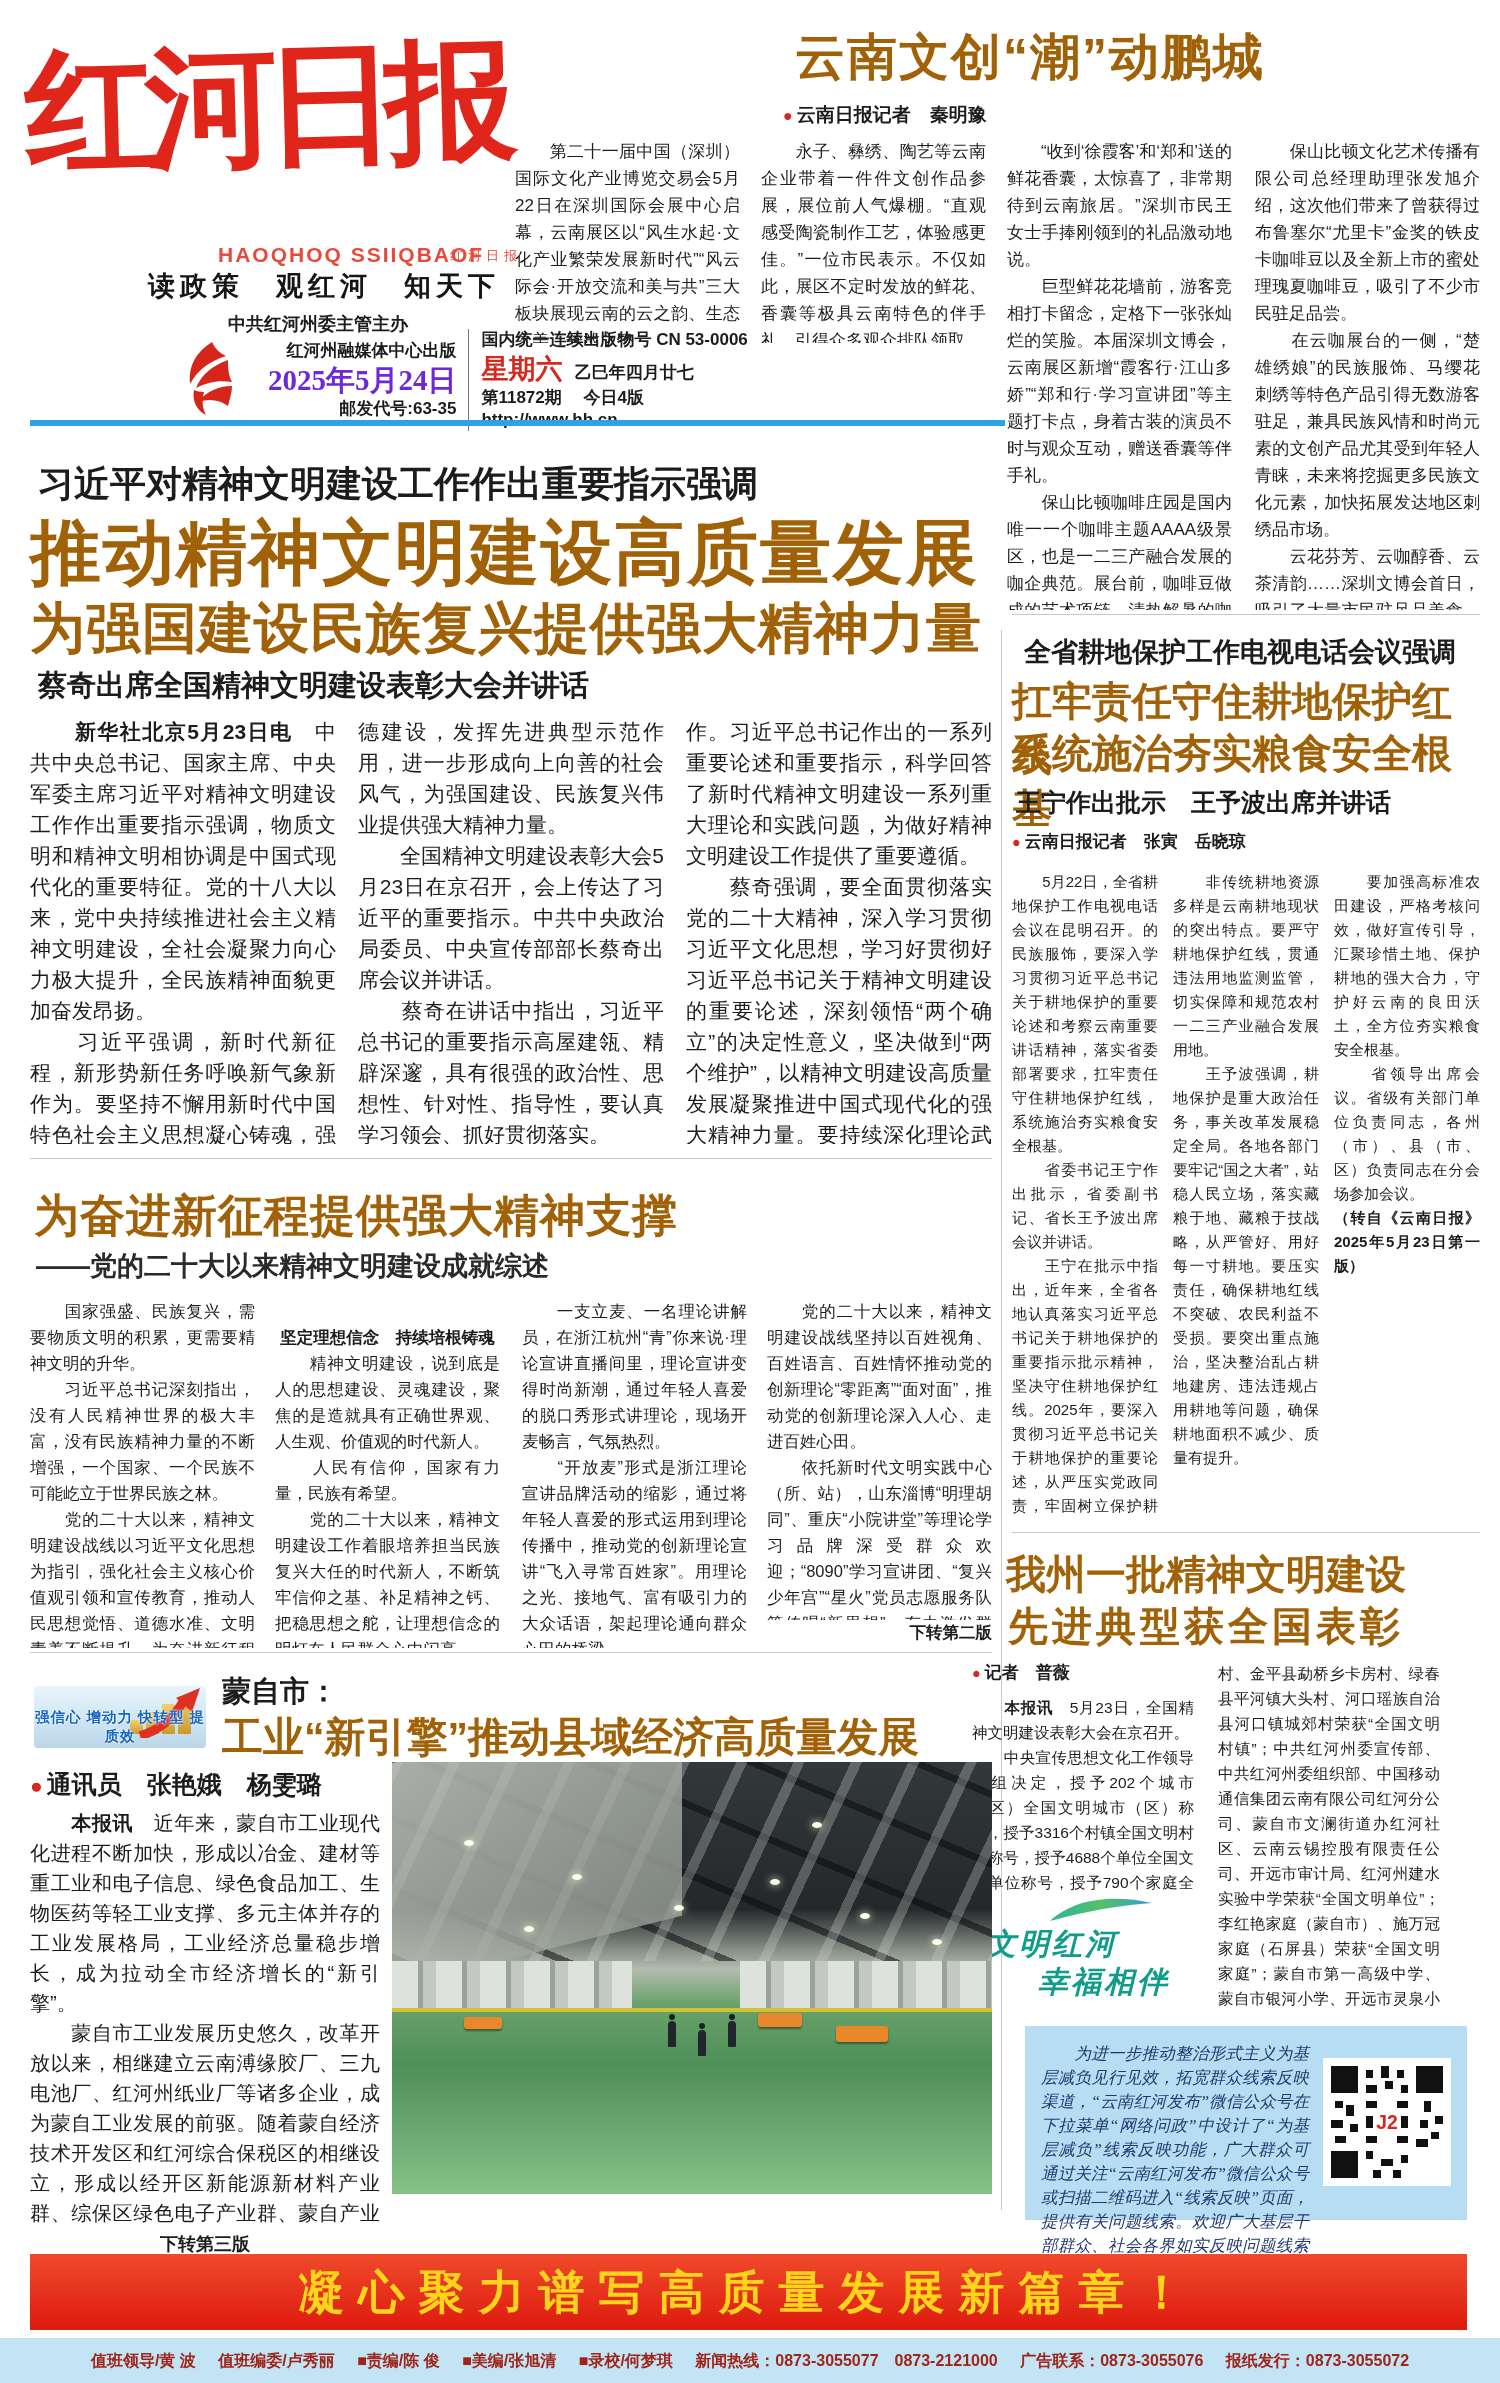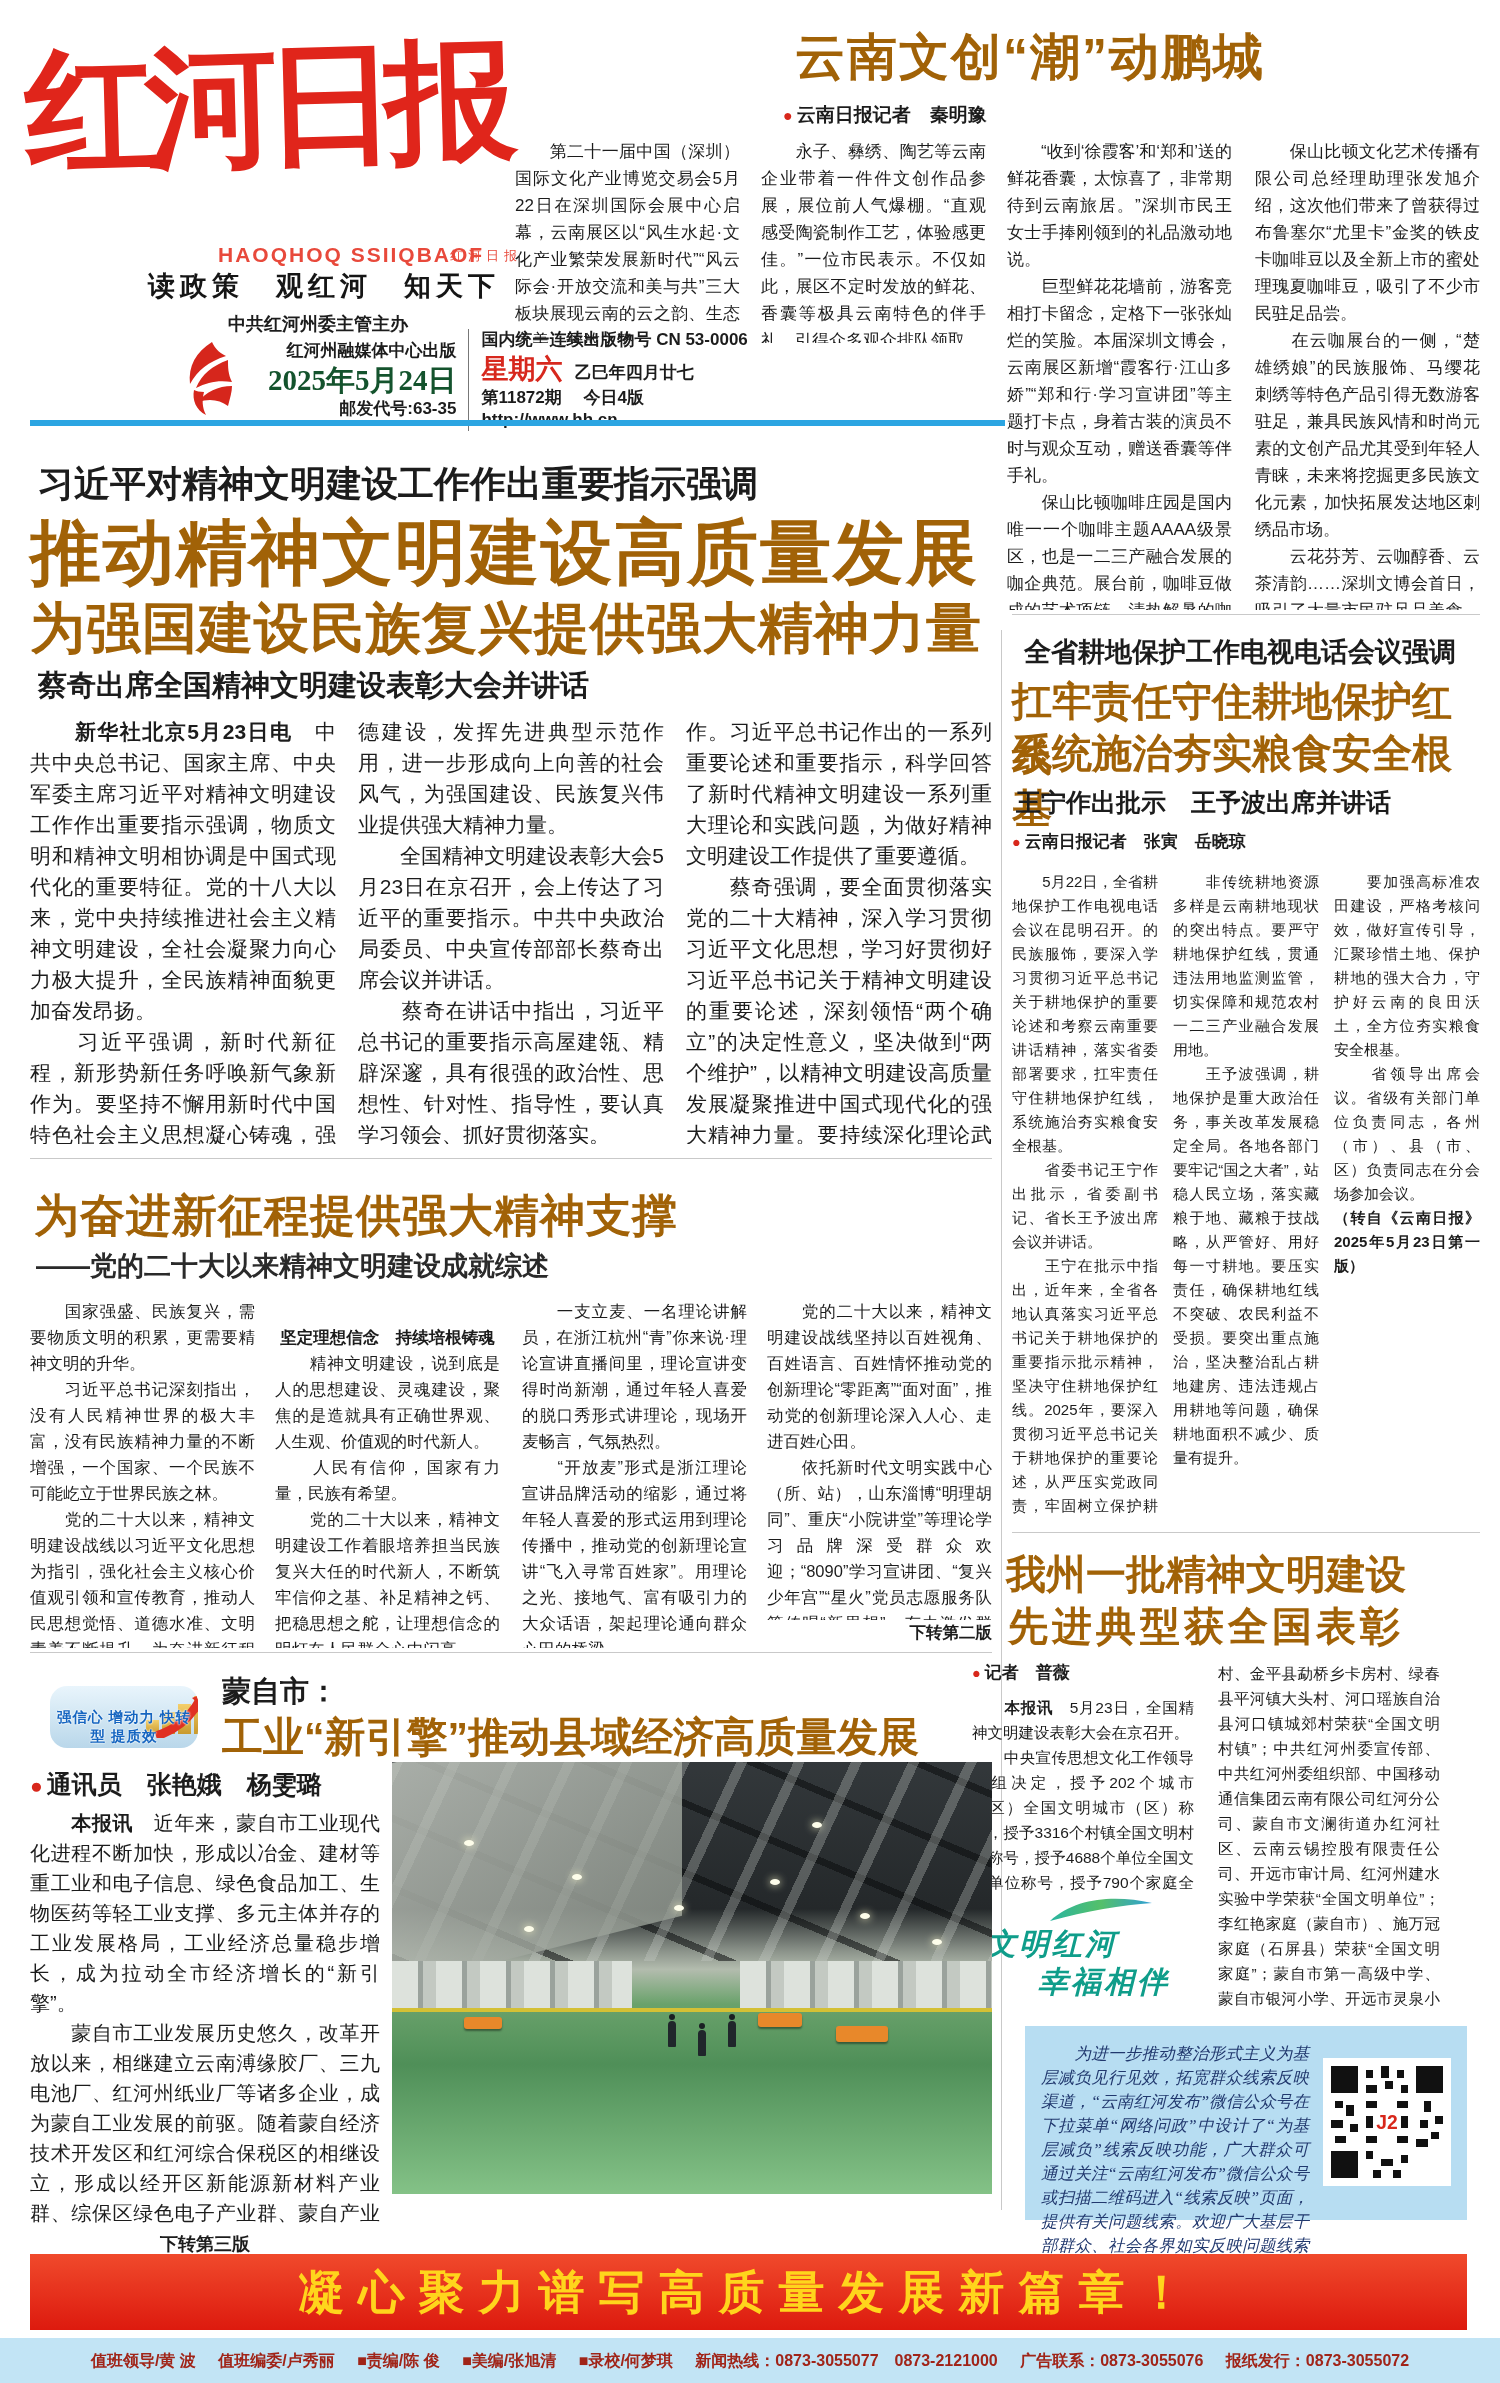--- a/index.html
+++ b/index.html
@@ -16,21 +16,21 @@
                  font-weight:900; color:#e0251b; letter-spacing:-12px; transform:rotate(-1.5deg);
                  font-family:"Liberation Serif", serif; }
   #pinyin { left:218px; top:243px; font-size:21px; font-weight:bold; color:#e8493b; letter-spacing:2px; }
   #seal { left:450px; top:247px; font-size:13px; color:#e8493b; letter-spacing:5px; }
   #slogan { left:148px; top:268px; font-size:27px; font-weight:900; letter-spacing:5px; color:#151515; }
   #sponsor { left:228px; top:312px; font-size:18px; font-weight:bold; }
   #info { left:182px; top:340px; width:600px; height:80px; display:flex; align-items:center; gap:12px; }
   #info .l { width:218px; text-align:right; }
   #info .r { padding-left:12px; border-left:1px solid #777; }
   #info .row1 { font-size:17px; font-weight:bold; line-height:22px; }
-  #info .date { font-size:29px; font-weight:900; color:#14532d; line-height:36px; font-family:"Liberation Serif",serif; }
+  #info .date { font-size:29px; font-weight:900; color:#6d28d9; line-height:36px; font-family:"Liberation Serif",serif; }
   #info .wk { font-size:27px; font-weight:900; color:#d7281e; margin-right:8px; font-family:"Liberation Serif",serif; }
   
   .kicker { font-family:"Liberation Serif",serif; font-weight:900; }
   .bigtitle { font-weight:900; color:#a16207; }
   
   #top-story .col { font-size:17px; line-height:27px; }
   
   #lead-body .col { font-size:21px; line-height:31px; }
   
   #farm-body .col { font-size:15px; line-height:24px; }
@@ -210,21 +210,21 @@
         </defs>
       <path d="M4 28 C30 4 70 2 106 10 C76 12 40 18 4 28 Z" fill="url(#gsw)"></path>
     </svg>
     <div class="t" style="margin-top:28px;">文明红河</div>
     <div class="t" style="margin-left:52px;">幸福相伴</div>
   </div>
 </div>
 
 <div class="abs rule" style="left:30px;top:1652px;width:962px;height:1px;"></div>
 <div class="abs" style="left:30px;top:1662px;width:962px;height:592px;">
-  <div class="badge abs" style="left:20px;top:24px;width:148px;height:62px;border-radius:17px;">
+  <div class="badge abs" style="left:4px;top:24px;width:172px;height:62px;">
     <span class="bar" style="left:96px;height:14px;"></span>
     <span class="bar" style="left:112px;height:22px;"></span>
     <span class="bar" style="left:128px;height:30px;"></span>
     <span class="bar" style="left:144px;height:38px;"></span>
     <svg width="70" height="52" viewBox="0 0 70 52" style="position:absolute;left:100px;top:0;">
       <path d="M6 50 C26 44 40 32 50 14" stroke="#e03022" stroke-width="9" fill="none"></path>
       <polygon points="42,12 66,2 58,26" fill="#e03022"></polygon>
     </svg>
     <span class="slog">强信心 增动力 快转型 提质效</span>
   </div>

